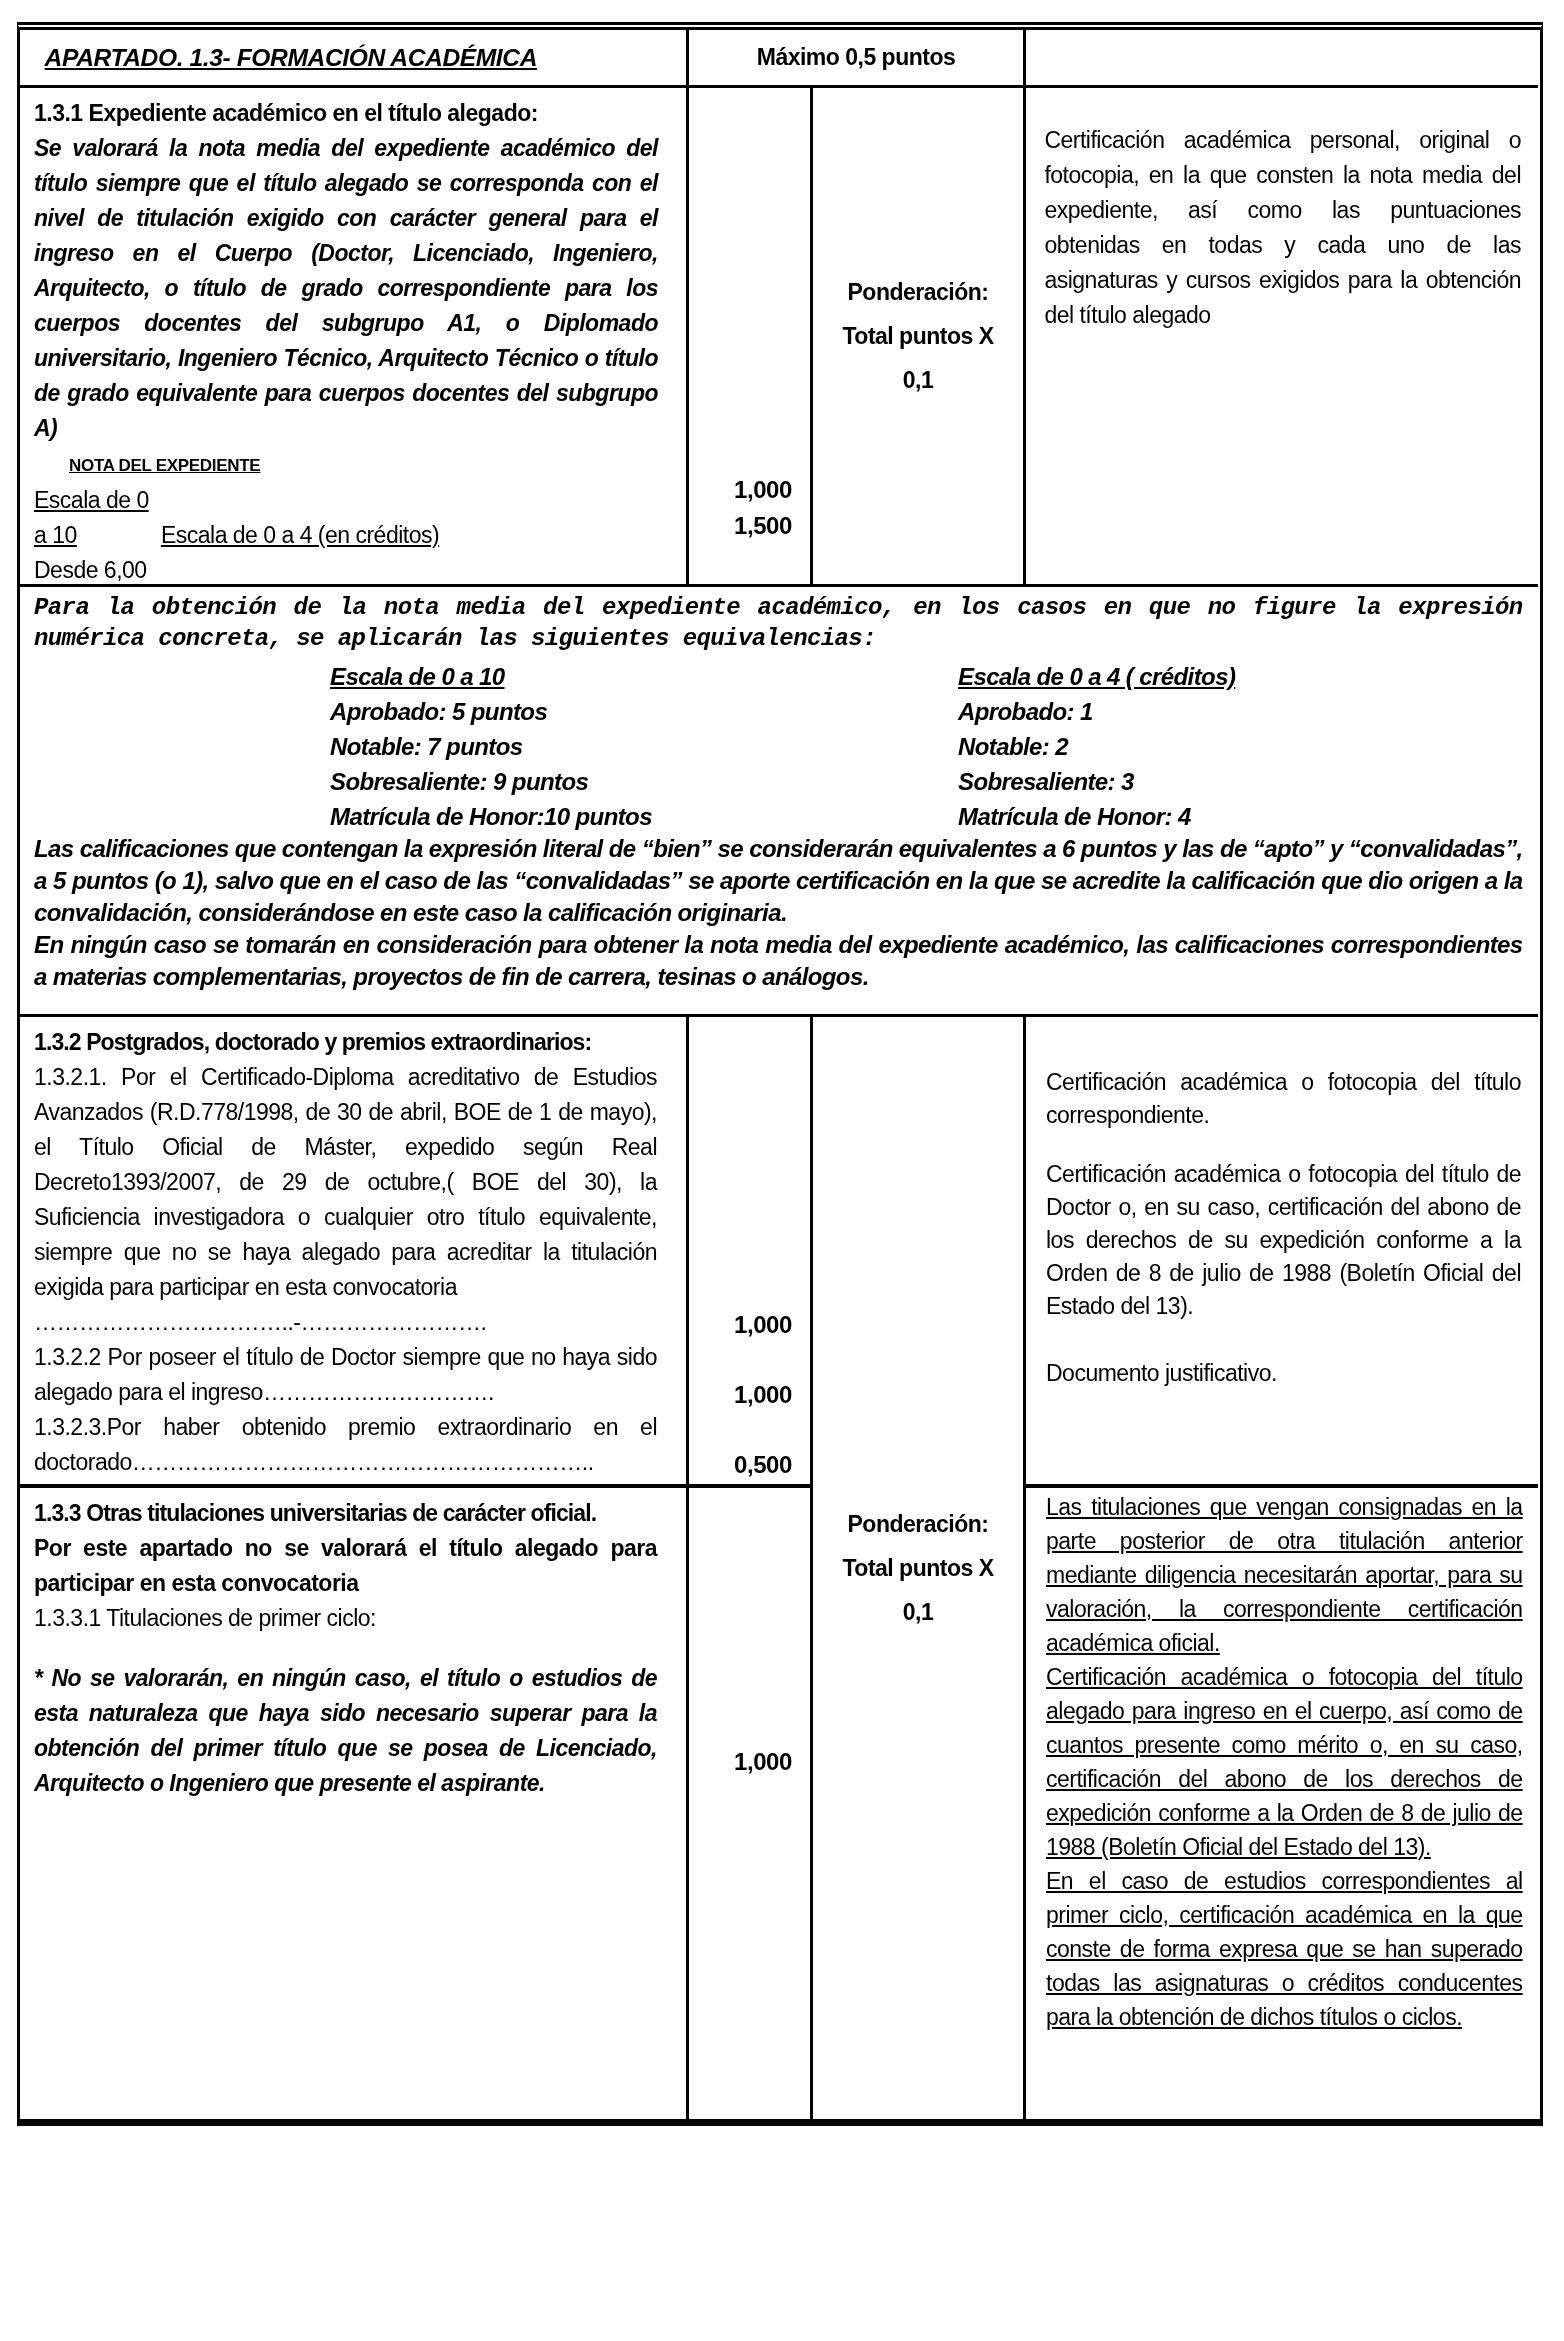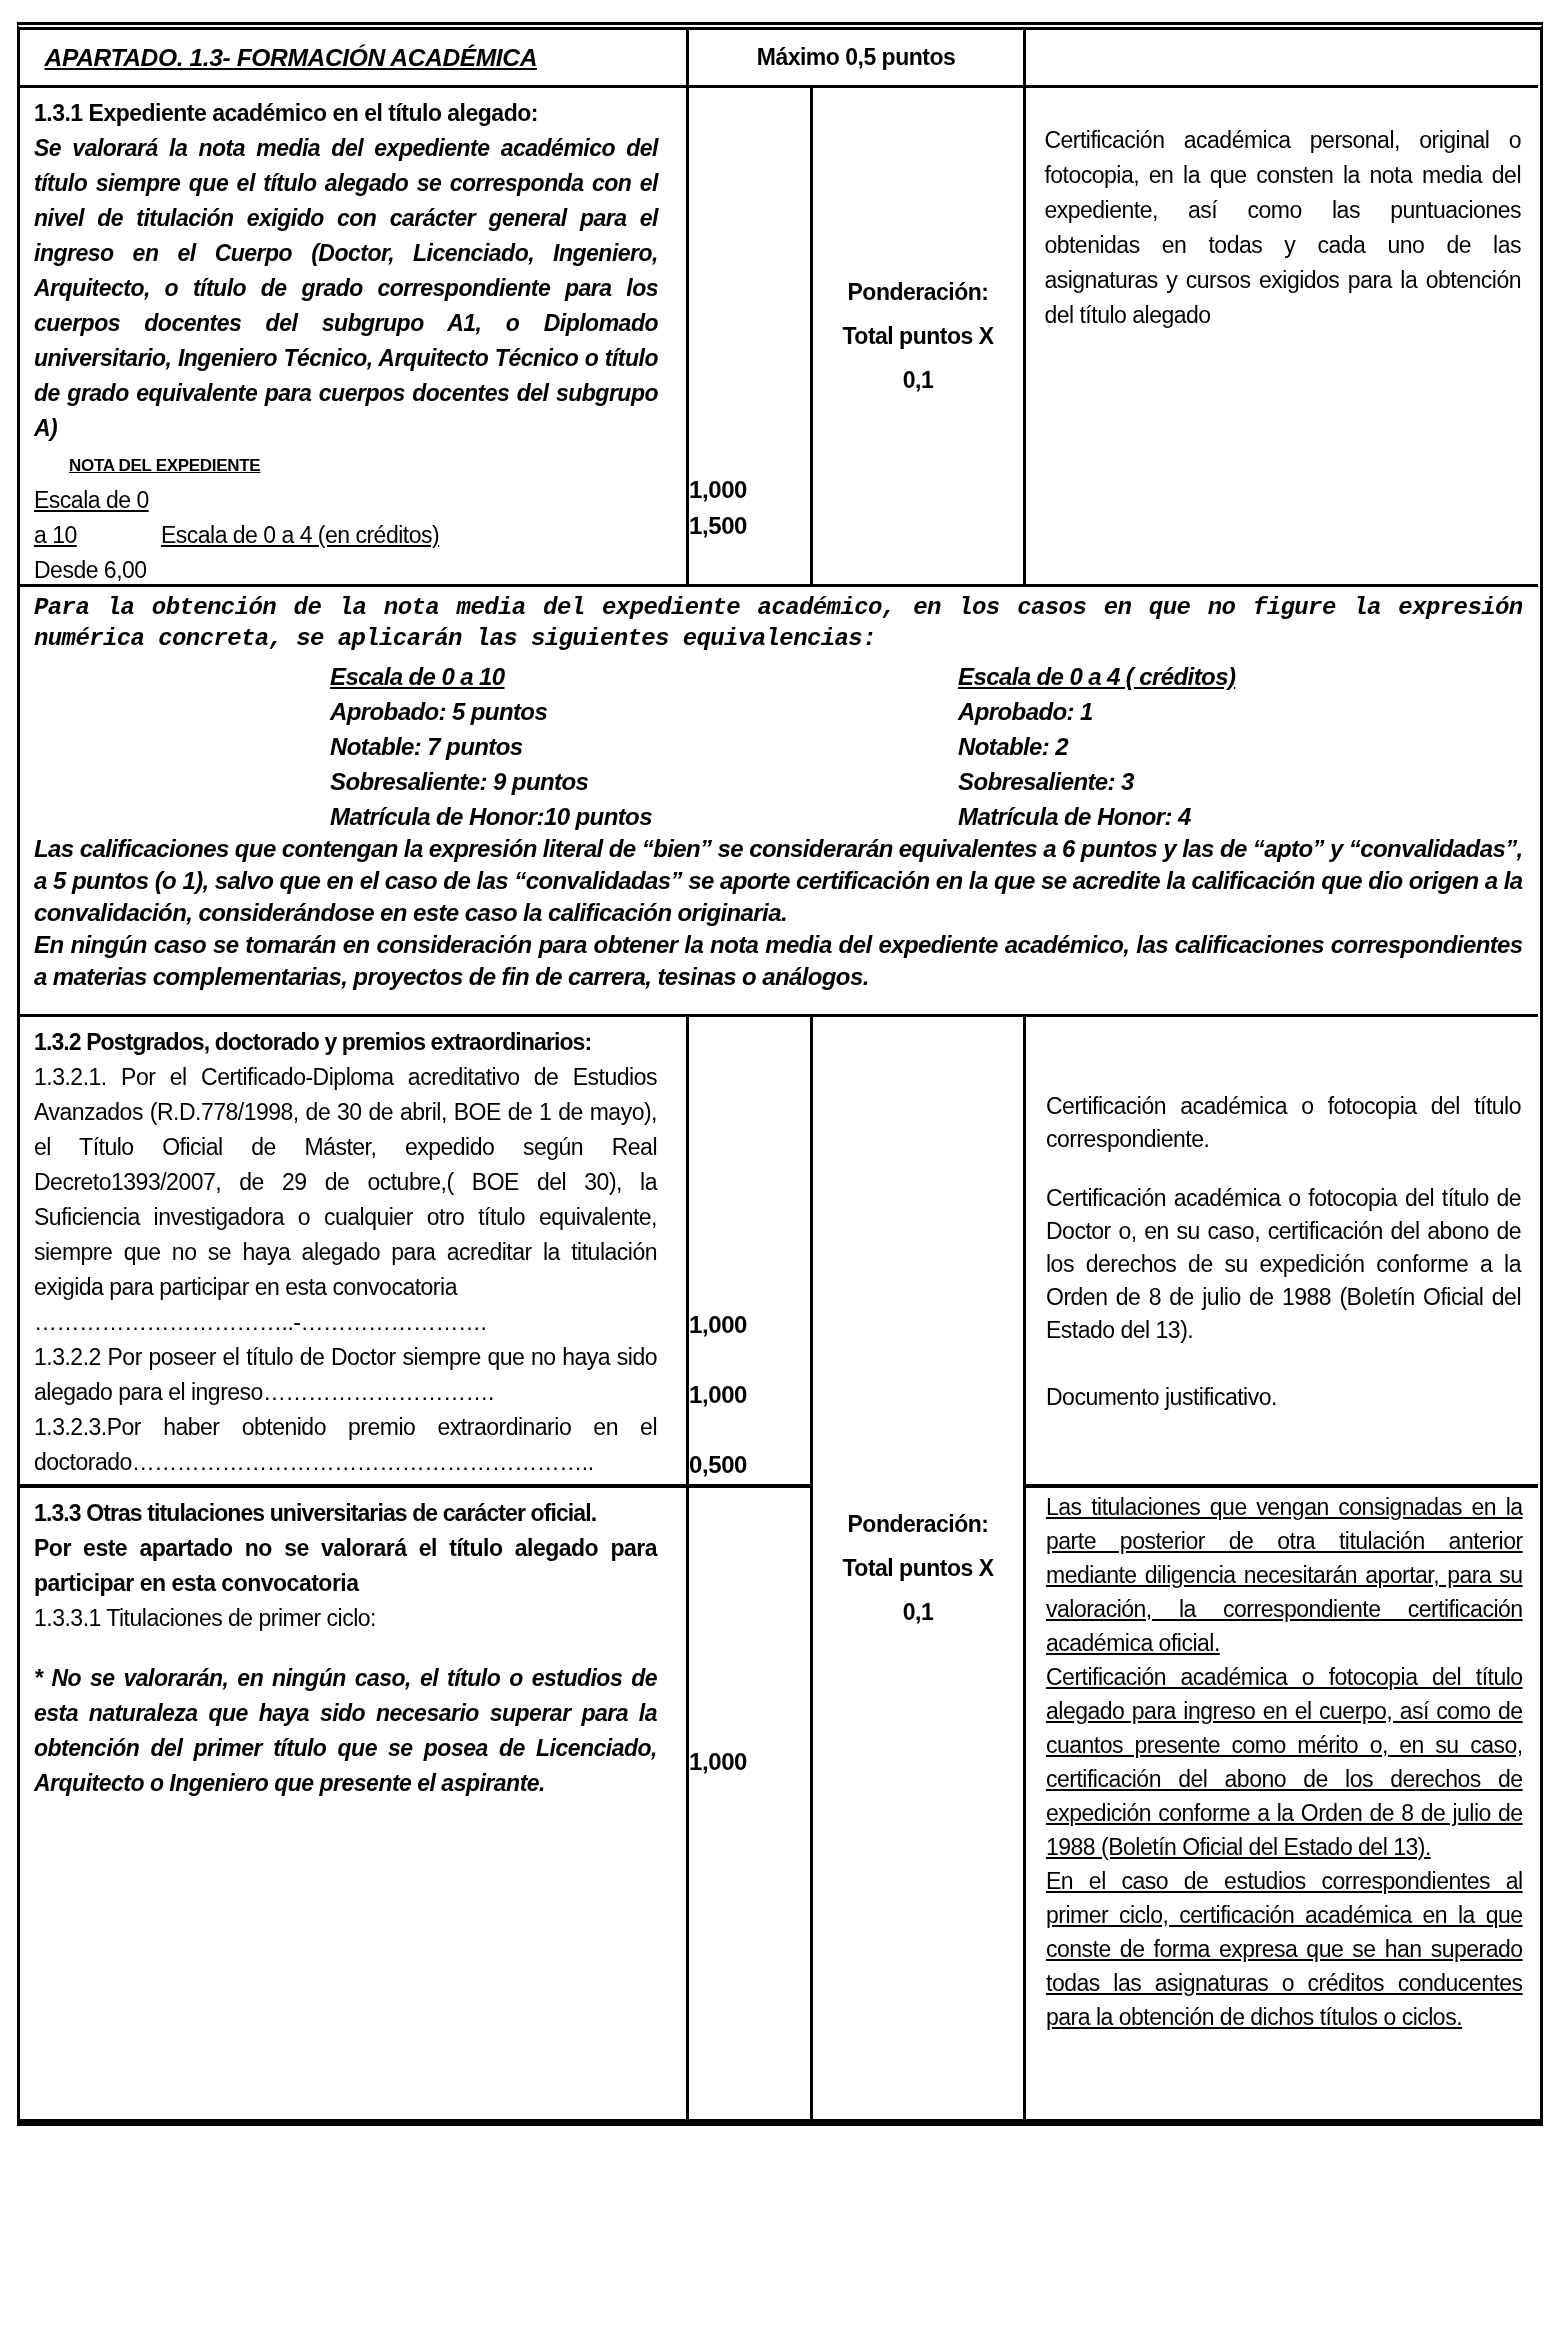--- a/index.html
+++ b/index.html
@@ -18,38 +18,38 @@
        display:flex;align-items:center;justify-content:center;}
   .h3c{grid-area:1/4/2/5;border-bottom:3.1px solid #000;}
   .a1{grid-area:2/1/3/2;border-right:3.1px solid #000;border-bottom:3.8px solid #000;padding:7.7px 28px 0 14px;}
   .a2{grid-area:2/2/3/3;border-right:3.1px solid #000;border-bottom:3.8px solid #000;}
   .a3{grid-area:2/3/3/4;border-right:3.1px solid #000;border-bottom:3.8px solid #000;}
   .a4{grid-area:2/4/3/5;border-bottom:3.8px solid #000;padding:35px 17px 0 18.4px;}
   .b1{grid-area:3/1/4/5;border-bottom:3.8px solid #000;padding:4.6px 15.4px 0 14px;font-size:24px;letter-spacing:-0.6px;}
   .c1{grid-area:4/1/5/2;border-right:3.1px solid #000;border-bottom:4.6px solid #000;padding:7.7px 29px 0 14px;}
   .c2{grid-area:4/2/5/3;border-right:3.1px solid #000;border-bottom:4.6px solid #000;}
   .pm{grid-area:4/3/6/4;border-right:3.1px solid #000;}
-  .c4{grid-area:4/4/5/5;border-bottom:4.6px solid #000;padding:49px 17px 0 20px;margin-top:24px;}
+  .c4{grid-area:4/4/5/5;border-bottom:4.6px solid #000;padding:49px 17px 0 20px;}
   .d1{grid-area:5/1/6/2;border-right:3.1px solid #000;padding:7.7px 29px 0 14px;}
   .d2{grid-area:5/2/6/3;border-right:3.1px solid #000;}
   .d4{grid-area:5/4/6/5;padding:1.5px 15.4px 0 20px;}
   .title{font-size:24.6px;font-weight:bold;font-style:italic;text-decoration:underline;letter-spacing:-0.4px;}
   .maxl{font-weight:bold;}
   .bold{font-weight:bold;}
   .bi{font-weight:bold;font-style:italic;}
   .just{text-align:justify;}
   .u{text-decoration:underline;}
   .tight{letter-spacing:-0.9px;}
   .a1 p{line-height:35px;}
   .nota{line-height:35px;margin-left:35px;}
   .nota-t{font-size:17px;font-weight:bold;text-decoration:underline;letter-spacing:-0.3px;}
   .scales{line-height:35px;}
   .s-hdr .sa{display:inline-block;width:121px;}
   .s-row .sa{display:inline-block;width:160px;}
-  .val{position:absolute;left:0;right:29px;text-align:left;font-weight:bold;font-size:24px;letter-spacing:-0.4px;}
+  .val{position:absolute;left:0;right:18px;text-align:right;font-weight:bold;font-size:24px;letter-spacing:-0.4px;}
   .a2 .v0{top:388px;} .a2 .v1{top:424px;}
   .c2 .v0{top:294px;} .c2 .v1{top:364px;} .c2 .v2{top:434px;}
   .d2 .v0{top:260px;}
   .pond-cell{display:flex;align-items:center;justify-content:center;}
   .pond{font-weight:bold;white-space:pre-line;text-align:center;line-height:44px;font-size:23px;}
   .a4 p{line-height:35px;}
   .intro{line-height:31.5px;margin-bottom:4.6px;font-family:Liberation Mono, monospace;}
   .eq{position:relative;height:174px;}
   .eqA{position:absolute;left:296px;top:0;line-height:35px;}
   .eqB{position:absolute;left:924px;top:0;line-height:35px;}

